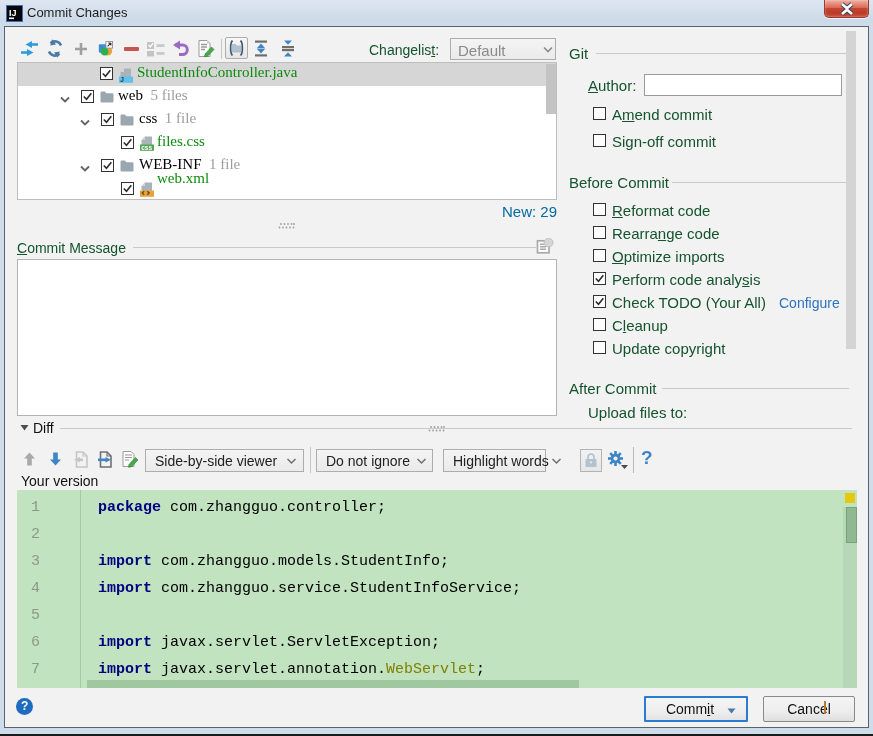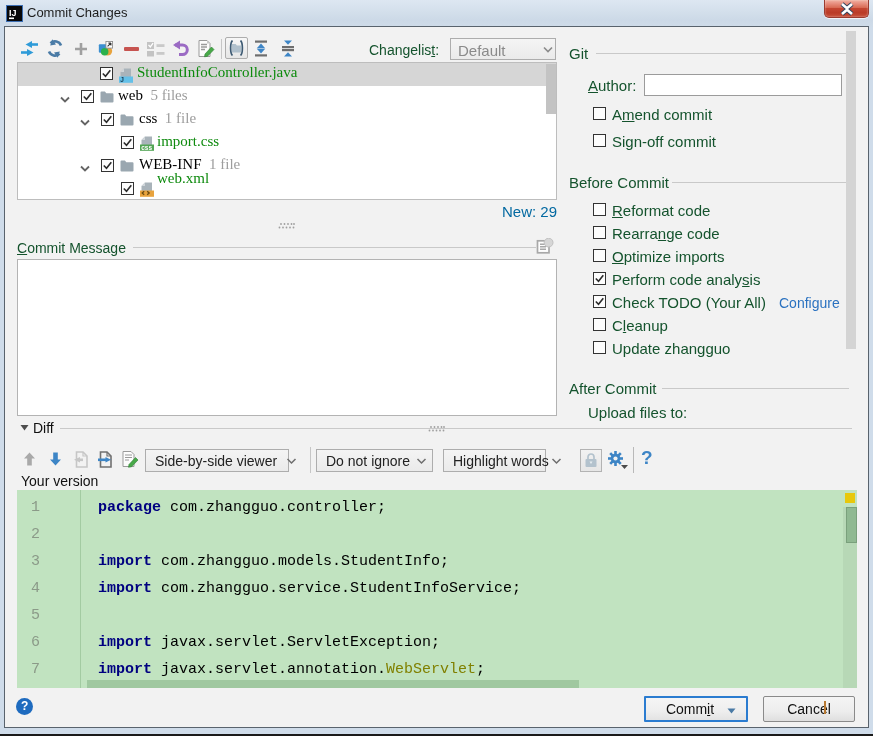--- a/index.html
+++ b/index.html
@@ -174,21 +174,21 @@
       <svg width="13" height="13" viewBox="0 0 13 13" style="position:absolute;left:-1px;top:-1px;">
         <path d="M2.8 6.5 L5.5 9.3 L10.3 3.2" stroke="#2b2b2b" stroke-width="1.6" fill="none"></path>
       </svg>
     </div>
     <div class="abs" style="left:139px;top:135px;width:16px;height:16px;"><svg width="16" height="16" viewBox="0 0 16 16">
         <path d="M13 1.5 h-7 l-3.5 3.5 v5 h10.5 Z" fill="#a9b3ba"></path>
         <path d="M6 1.5 l-3.5 3.5 h3.5 Z" fill="#d0d6da"></path>
         <rect x="1" y="9.5" width="14" height="6.3" fill="#52a554"></rect>
         <text x="2.2" y="14.6" font-size="6.5" font-weight="bold" font-family="Liberation Sans" fill="#fff">css</text>
       </svg></div>
-    <div class="abs treetxt gname" style="left:157px; top:133px;">import.css</div>
+    <div class="abs treetxt gname" style="left:157px; top:133px;">files.css</div>
     <svg class="abs" style="left:80px;top:164.5px;" width="10" height="7" viewBox="0 0 10 7">
       <path d="M1 1.5 L5 5.5 L9 1.5" stroke="#646464" stroke-width="1.8" fill="none"></path>
     </svg>
     <div class="abs cb" style="left:101px; top:159px;">
       <svg width="13" height="13" viewBox="0 0 13 13" style="position:absolute;left:-1px;top:-1px;">
         <path d="M2.8 6.5 L5.5 9.3 L10.3 3.2" stroke="#2b2b2b" stroke-width="1.6" fill="none"></path>
       </svg>
     </div>
     <svg class="abs" style="left:119px;top:158px;" width="16" height="16" viewBox="0 0 16 16">
       <path d="M1.5 3.5 a1 1 0 0 1 1-1 h3.4 l1.4 1.8 h6.2 a1 1 0 0 1 1 1 v7.2 a1 1 0 0 1 -1 1 h-11 a1 1 0 0 1 -1-1 Z" fill="#9aa7b0"></path>
@@ -276,21 +276,21 @@
       <path d="M10 1 v4 h4" fill="none" stroke="#707070" stroke-width="1.2"></path>
       <path d="M8.5 6 V11.5 L14 8.75 Z" fill="#3d85c6"></path>
       <rect x="1" y="7.5" width="8" height="2.6" fill="#3d85c6"></rect>
     </svg>
     <svg class="abs" style="left:121px;top:450px;" width="18" height="18" viewBox="0 0 18 18">
       <path d="M2 1.5 h8 l3 3 v12 h-11 Z" fill="#fcfcfc" stroke="#9a9a9a"></path>
       <path d="M4 5 h7 M4 7.5 h7 M4 10 h4" stroke="#9a9a9a" stroke-width="1.2"></path>
       <path d="M8 14.5 L14.5 7.5 L17 10 L10.5 16.8 L7.5 17.3 Z" fill="#47a948" stroke="#2e7d32" stroke-width="0.6"></path>
     </svg>
   </div>
-  <div class="abs combo" style="left:145px; top:449px; width:144px; height:23px;">
+  <div class="abs combo" style="left:145px; top:449px; width:159px; height:23px;">
     <span class="ctext">Side-by-side viewer</span>
     <svg class="chev" style="left:140px; top:8px;" width="11" height="7" viewBox="0 0 11 7">
       <path d="M1.5 1 L5.5 5 L9.5 1" stroke="#6e6e6e" stroke-width="1.5" fill="none"></path>
     </svg>
   </div>
   <div class="abs" style="left:310px; top:447px; width:1px; height:26px; background:#c6c6c6;"></div>
   <div class="abs combo" style="left:316px; top:449px; width:117px; height:23px;">
     <span class="ctext">Do not ignore</span>
     <svg class="chev" style="left:99px; top:8px;" width="11" height="7" viewBox="0 0 11 7">
       <path d="M1.5 1 L5.5 5 L9.5 1" stroke="#6e6e6e" stroke-width="1.5" fill="none"></path>
@@ -376,21 +376,21 @@
     <div class="abs cb" style="left:593px; top:295px;">
       <svg width="13" height="13" viewBox="0 0 13 13" style="position:absolute;left:-1px;top:-1px;">
         <path d="M2.8 6.5 L5.5 9.3 L10.3 3.2" stroke="#2b2b2b" stroke-width="1.6" fill="none"></path>
       </svg>
     </div>
     <div class="abs lbl" style="left:612px; top:294px;">Check TODO (Your All)</div>
     <div class="abs lbl link" style="left:779px; top:295px; font-size:14px;">Configure</div>
     <div class="abs cb" style="left:593px; top:318px;"></div>
     <div class="abs lbl" style="left:612px; top:317px;">C<u>l</u>eanup</div>
     <div class="abs cb" style="left:593px; top:341px;"></div>
-    <div class="abs lbl" style="left:612px; top:340px;">Update zhangguo</div>
+    <div class="abs lbl" style="left:612px; top:340px;">Update copyright</div>
     <div class="abs lbl" style="left:569px; top:380px; font-size:15px;">After Commit</div>
     <div class="abs hline" style="left:662px; top:388px; width:187px;"></div>
     <div class="abs lbl" style="left:588px; top:404px;">Upload files to:</div>
   </div>
 
   <div class="abs" style="left:846px; top:31px; width:10px; height:318px; background:#d4d4d4;"></div>
 
   <div class="abs" style="left:16px; top:698px; width:17px; height:17px; border-radius:50%; background:#1e6bbf;">
     <span style="position:absolute; left:5px; top:1px; color:#fff; font-size:12px; font-weight:bold;">?</span>
   </div>

